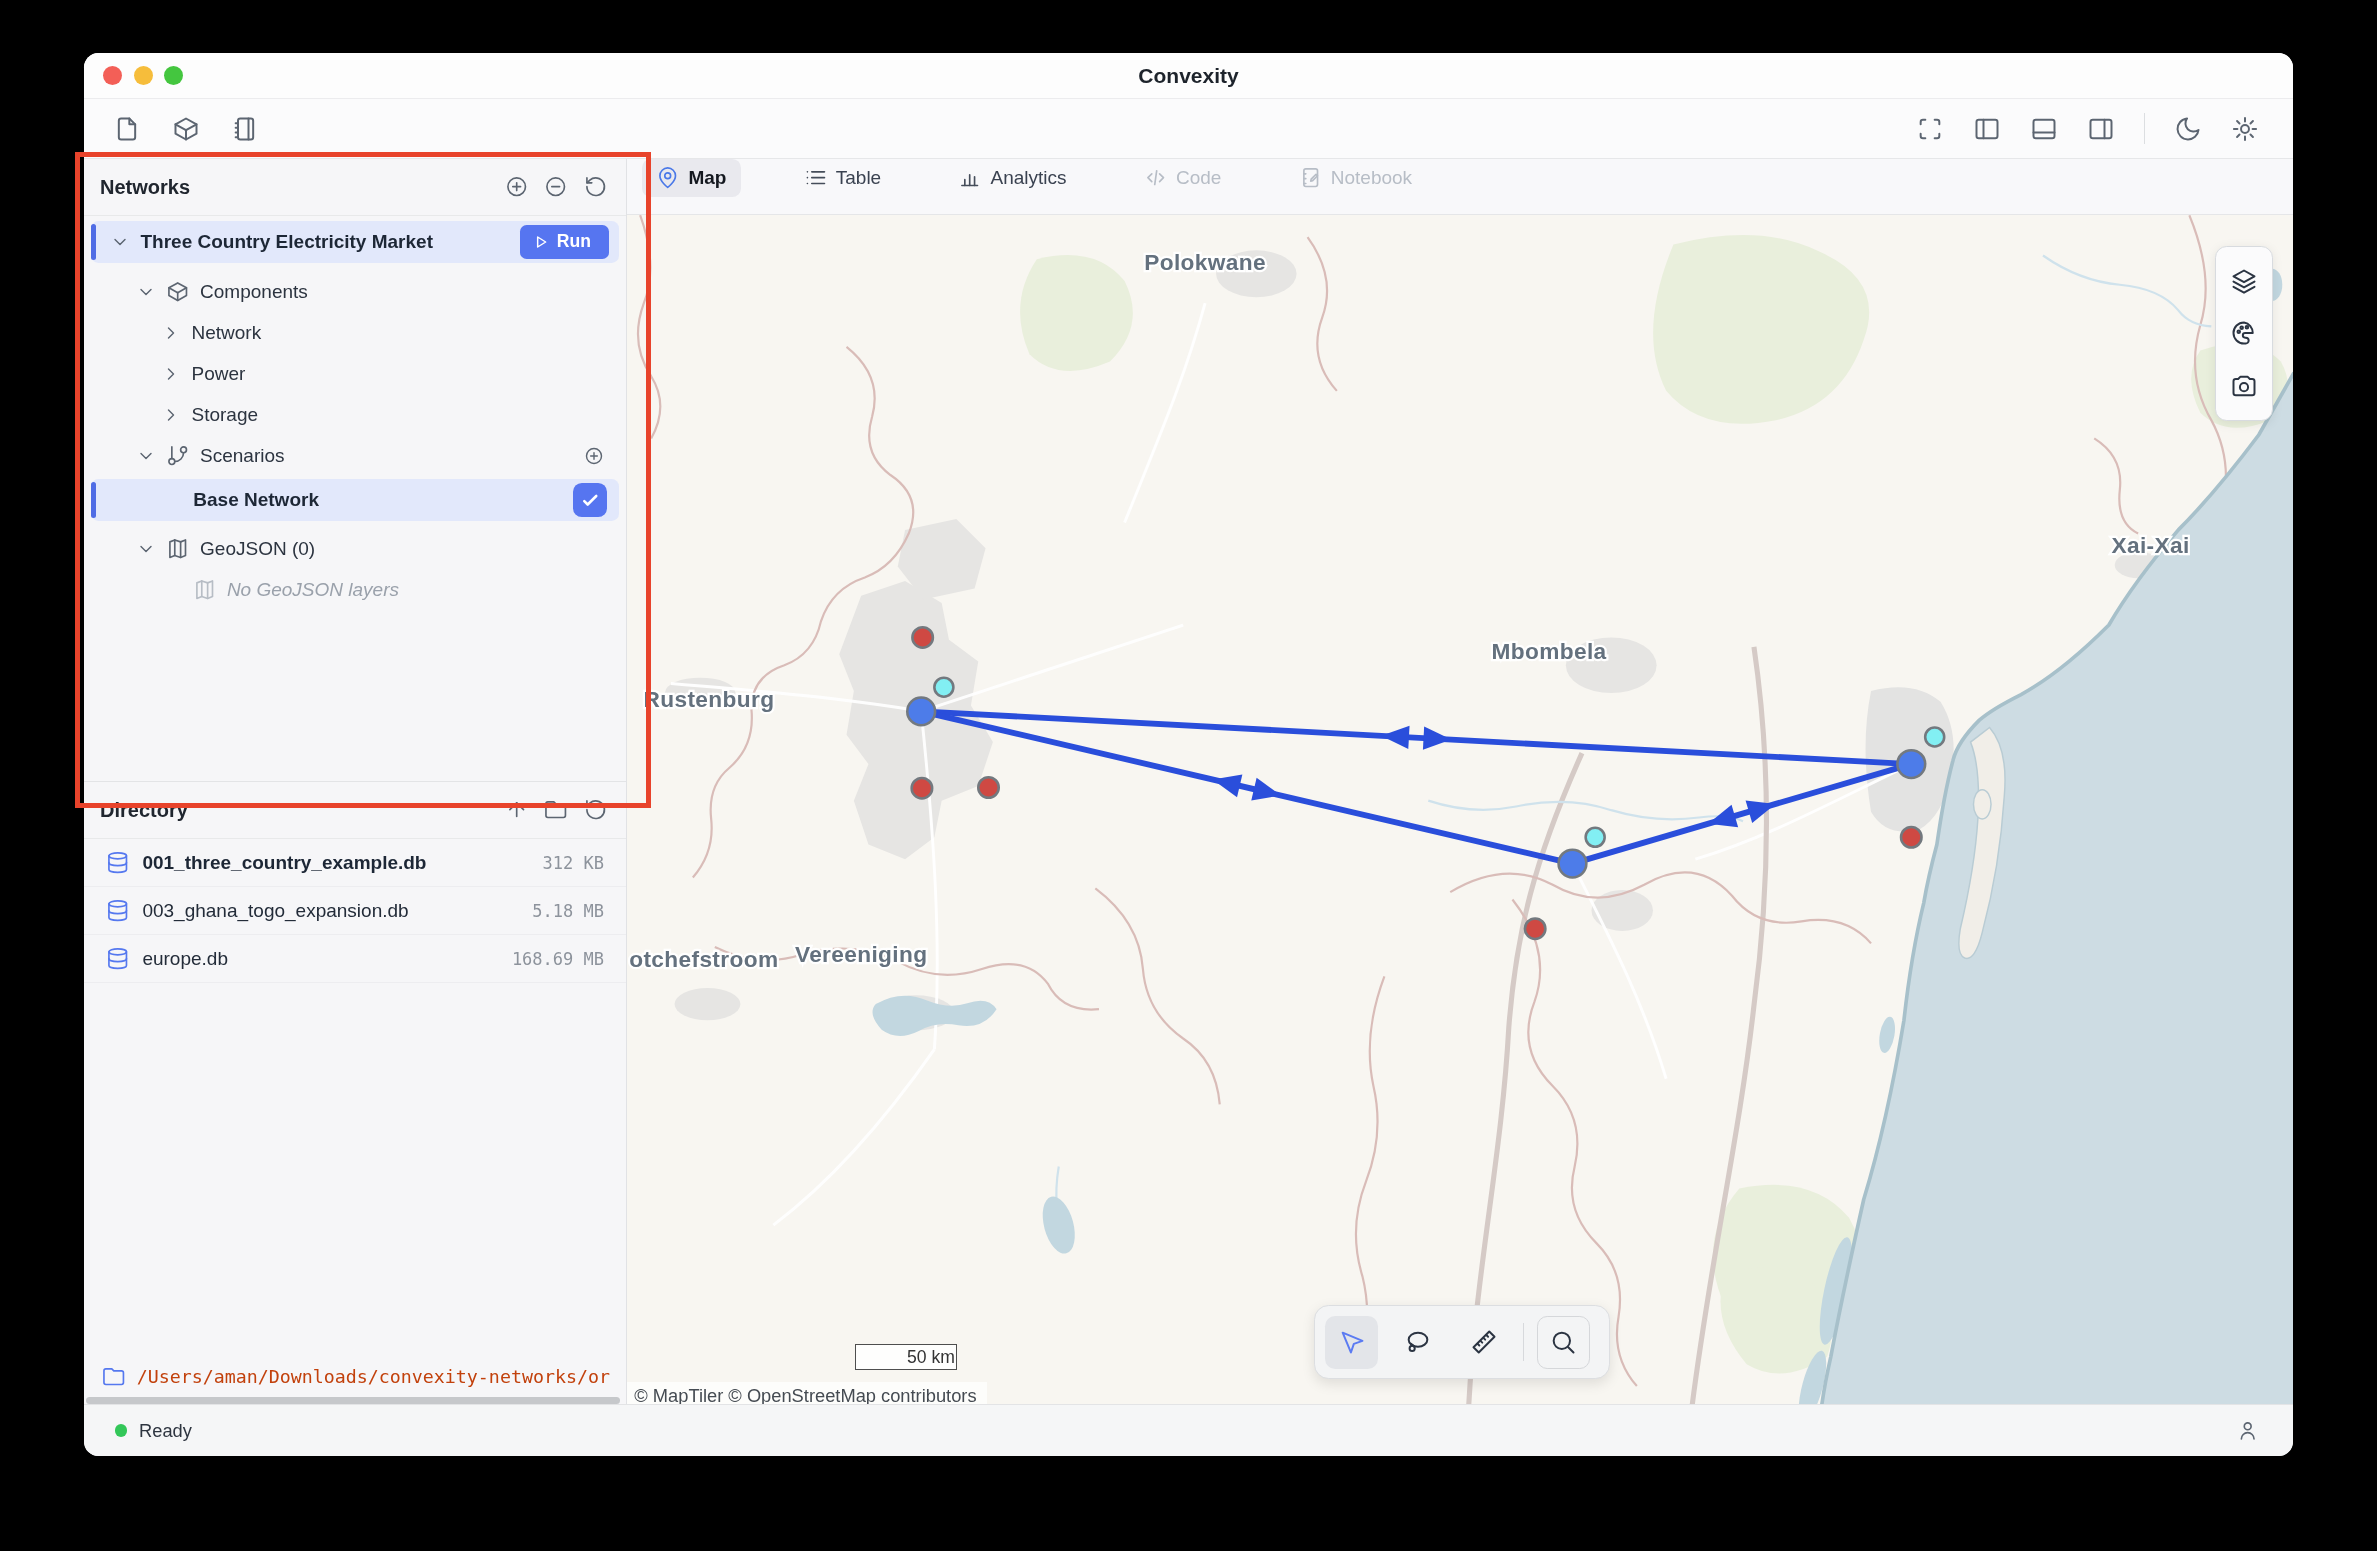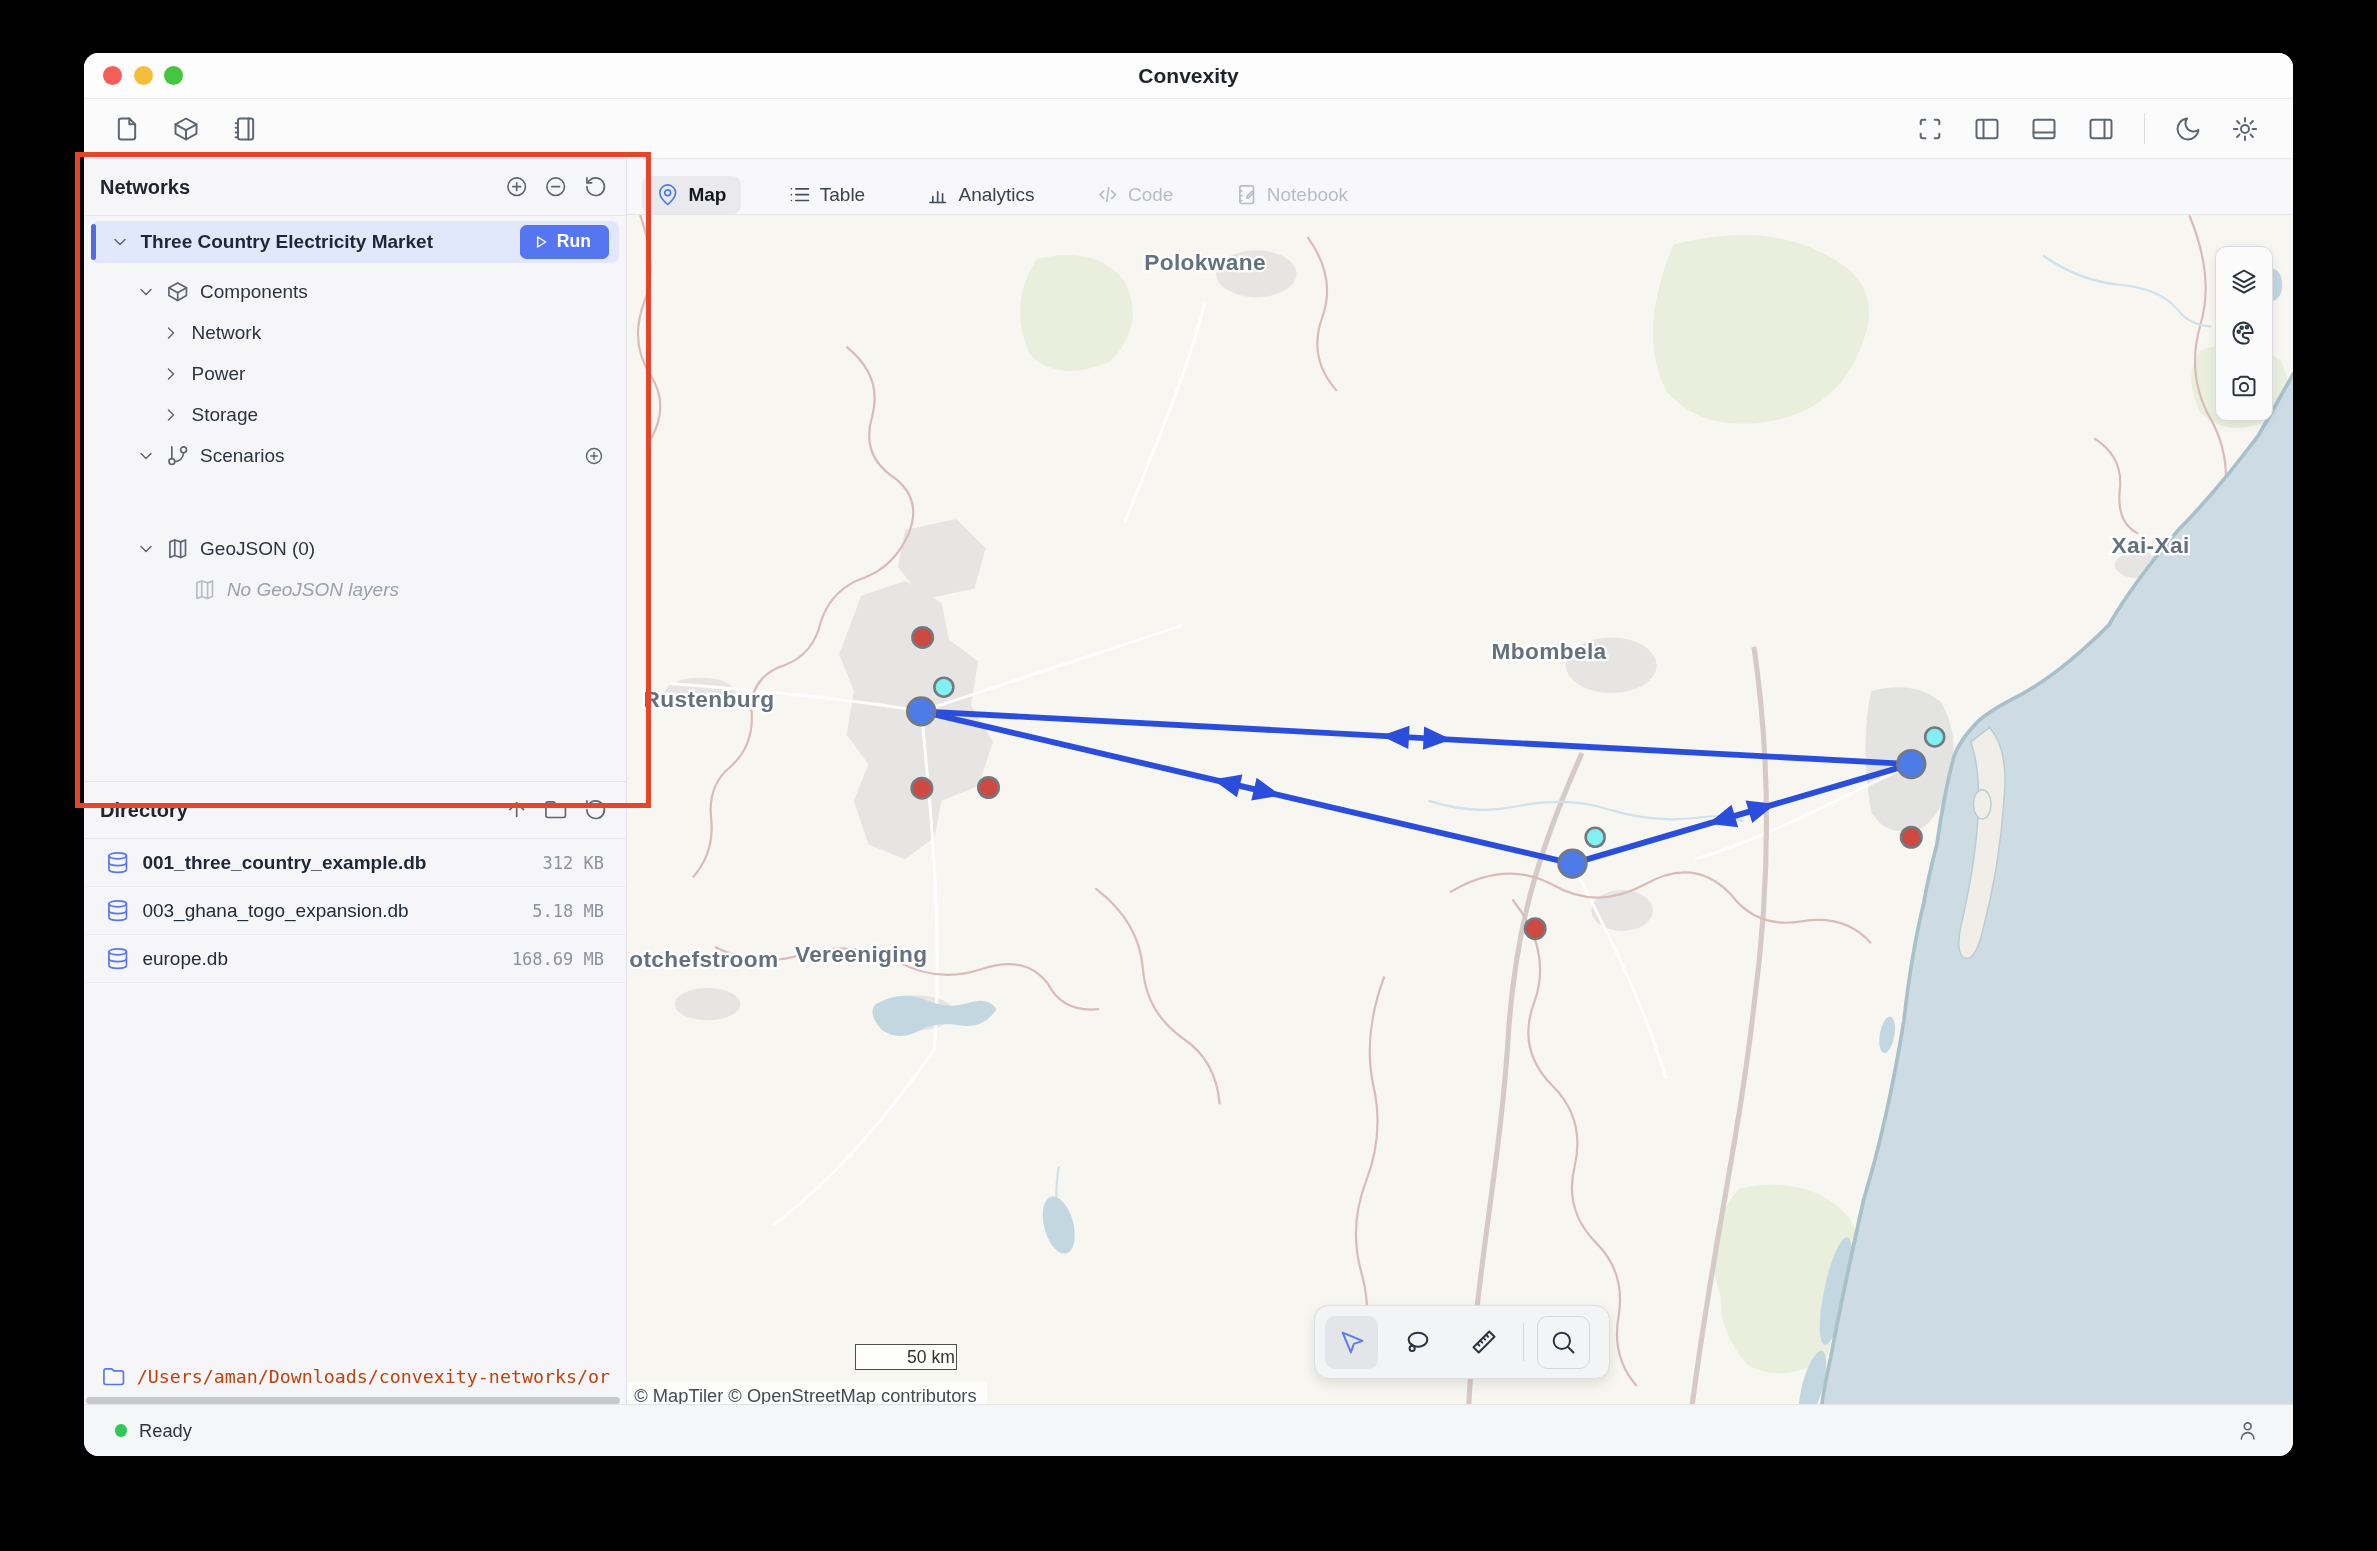--- a/index.html
+++ b/index.html
@@ -41,21 +41,21 @@
   .dirpanel{position:absolute;left:0;right:0;top:622px;bottom:0;border-top:0.7px solid #e3e4e6;}
   .frow{height:47px;display:flex;align-items:center;padding:0 22px 0 22px;border-bottom:0.7px solid #ededf0;font-size:19px;color:#232c39;}
   .frow .fname{margin-left:13px;}
   .fsize{margin-left:auto;font-family:"DejaVu Sans Mono",monospace;font-size:17px;color:#8d939c;}
   .pathbar{position:absolute;left:0;right:0;bottom:3.7px;height:47px;display:flex;align-items:center;padding-left:17.6px;background:#f6f6f8;}
   .pathtxt{margin-left:11.7px;font-family:"DejaVu Sans Mono",monospace;font-size:18.3px;color:#c2410c;white-space:nowrap;overflow:hidden;}
   .hscroll{position:absolute;left:1.5px;right:7.3px;bottom:0;height:6.6px;}
   .hthumb{position:absolute;left:0;top:0;height:6.6px;width:534px;background:#c6c8cb;border-radius:3.7px;}
   
   .main{flex:1;display:flex;flex-direction:column;min-width:0;}
-  .tabbar{height:55px;background:#f8f8fa;border-bottom:0.7px solid #e5e6e8;display:flex;align-items:flex-end;gap:32px;padding-left:14.6px;flex:0 0 auto;}
+  .tabbar{height:55px;background:#f8f8fa;border-bottom:0.7px solid #e5e6e8;display:flex;align-items:flex-start;gap:48px;padding-left:14.6px;flex:0 0 auto;}
   .tab{display:flex;align-items:center;gap:8.8px;font-size:19px;color:#3a4250;padding:7.3px 14.6px;border-radius:8.8px;cursor:pointer;}
   .tab.active{background:#e9e9ee;font-weight:700;color:#14181f;}
   .tab.disabled{color:#b7bdc6;cursor:default;}
   .tab .ic-sm{stroke:#454d5a;}
   .tab.active .ic-sm{stroke:#4b79e8;}
   .tab.disabled .ic-sm{stroke:#b7bdc6;}
   
   .map{position:relative;flex:1;overflow:hidden;background:#f8f6f1;}
   .map svg.layer{position:absolute;left:0;top:0;}
   .city{font-family:"Liberation Sans",sans-serif;font-size:31px;font-weight:600;fill:#64717e;letter-spacing:.5px;stroke:#ffffff;stroke-width:6px;paint-order:stroke;}
@@ -239,20 +239,28 @@
               </svg>
             <span class="lbl">Scenarios</span>
             <button class="icon-btn row-plus">
                 <svg class="ic ic-xs" viewBox="0 0 24 24">
                   <circle cx="12" cy="12" r="9"></circle>
                   <path d="M12 8v8M8 12h8"></path>
                 </svg>
               </button>
           </div>
 
+          <div class="trow sel" style="top:264px;padding-left:102px;">
+            <span class="bold">Base Network</span>
+            <span class="chk">
+              <svg style="width:20.5px;height:20.5px;stroke:#fff;fill:none;stroke-width:3;stroke-linecap:round;stroke-linejoin:round" viewBox="0 0 24 24">
+                  <path d="m5 13 4 4L19 7"></path>
+                </svg>
+            </span>
+          </div>
 
           <div class="trow" style="top:313px;padding-left:45px;">
             <svg class="ic ic-xs" viewBox="0 0 24 24">
                 <path d="m6 9 6 6 6-6"></path>
               </svg>
             <svg class="ic ic-sm" style="margin-left:10.2px;" viewBox="0 0 24 24">
                 <path d="M9 3 4 5v16l5-2 6 2 5-2V3l-5 2-6-2Z"></path>
                 <path d="M9 3v16"></path>
                 <path d="M15 5v16"></path>
               </svg>

